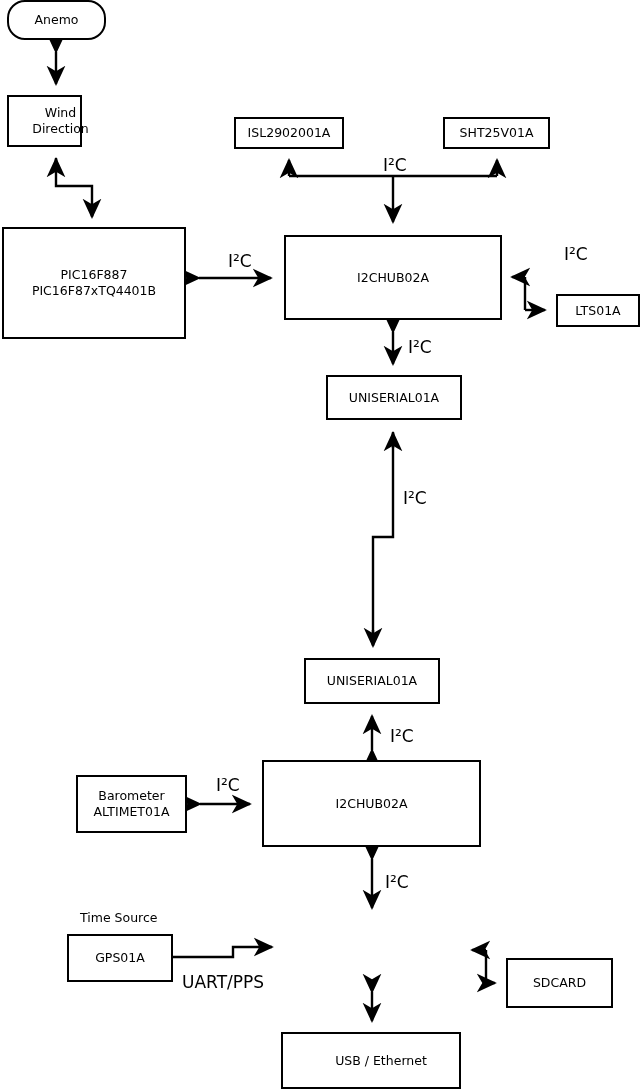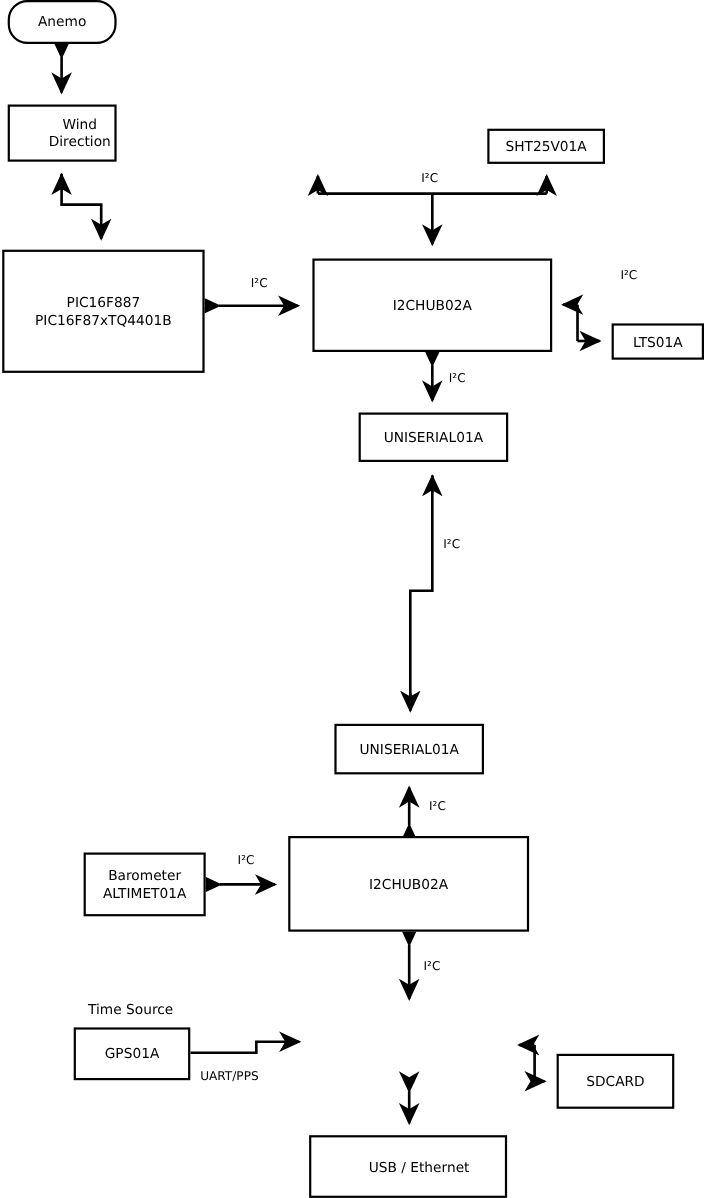--- a/index.html
+++ b/index.html
@@ -33,21 +33,21 @@
     justify-content: center;
     text-align: center;
     font-size: 12.5px;
     color: #000000;
     line-height: 1.25;
     z-index: 2;
   }
   .node .line2 { display: block; }
   .edge-label {
     position: absolute;
-    font-size: 11px;
+    font-size: 17px;
     color: #000000;
     white-space: nowrap;
     z-index: 3;
   }
   .free-label {
     position: absolute;
     font-size: 12.5px;
     color: #000000;
     white-space: nowrap;
     z-index: 3;
@@ -129,34 +129,37 @@
         <line x1="372" y1="992" x2="372" y2="1021" marker-start="url(#ah)" marker-end="url(#ah)"></line>
       </g>
 
     </g>
   </svg>
 
   <div class="node" style="left:7px;  top:0px;    width:99px;  height:40px;border-radius:18px;">
     <span>Anemo</span>
   </div>
 
-  <div class="node" style="left:7px;  top:95px;   width:99px;  height:52px;padding-left:32px;">
+  <div class="node" style="left:7px;  top:95px;   width:75px;  height:52px;padding-left:32px;">
     <div>
       <span>Wind</span>
       <span class="line2">Direction</span>
     </div>
   </div>
 
   <div class="node" style="left:2px;  top:227px;  width:184px; height:112px;">
     <div>
       <span>PIC16F887</span>
       <span class="line2">PIC16F87xTQ4401B</span>
     </div>
   </div>
 
+  <div class="node" style="left:234px; top:117px; width:110px; height:32px;">
+    <span>ISL2902001A</span>
+  </div>
 
   <div class="node" style="left:443px; top:117px; width:107px; height:32px;">
     <span>SHT25V01A</span>
   </div>
 
   <div class="node" style="left:284px; top:235px; width:218px; height:85px;">
     <span>I2CHUB02A</span>
   </div>
 
   <div class="node" style="left:556px; top:294px; width:84px;  height:33px;">

